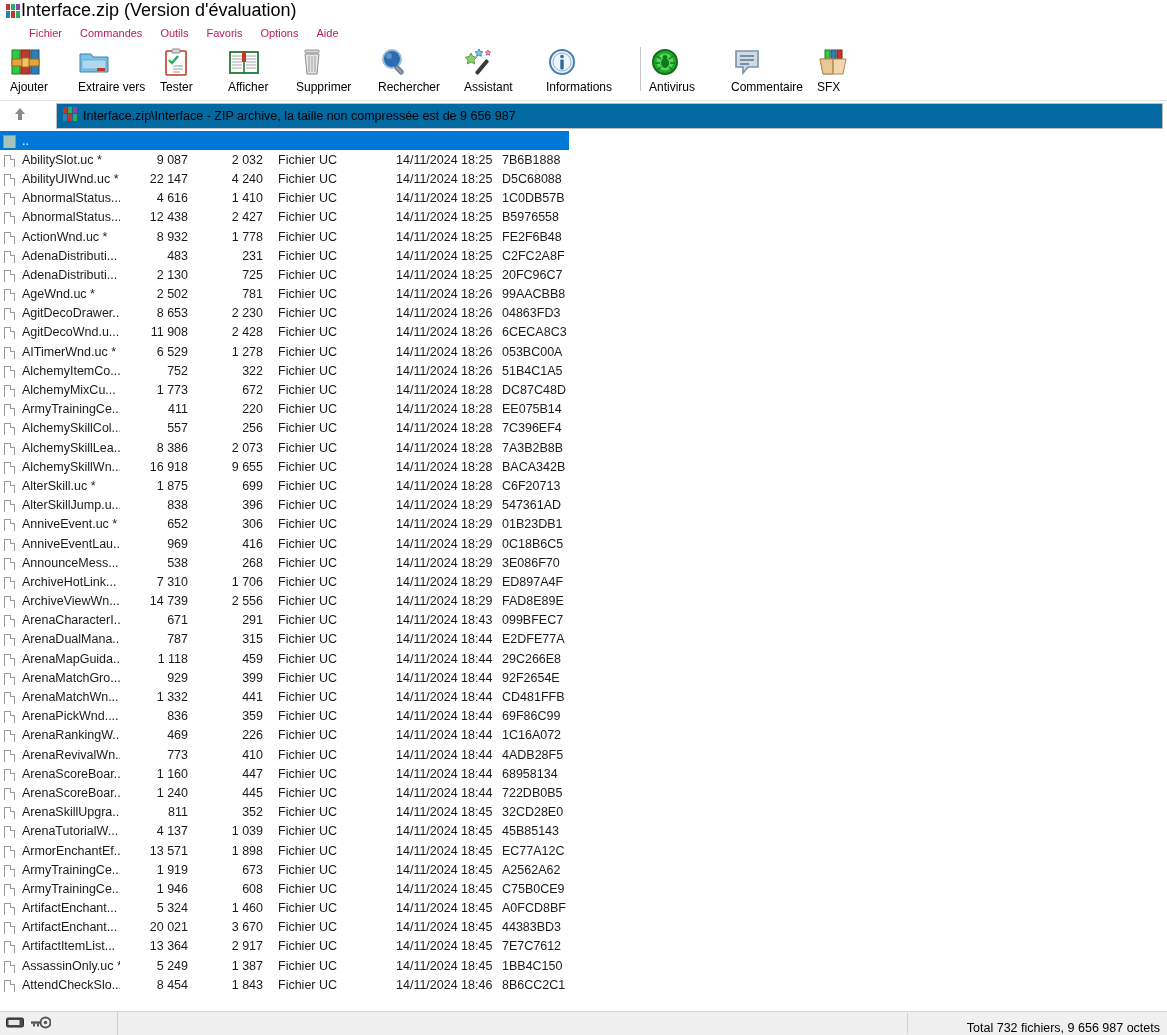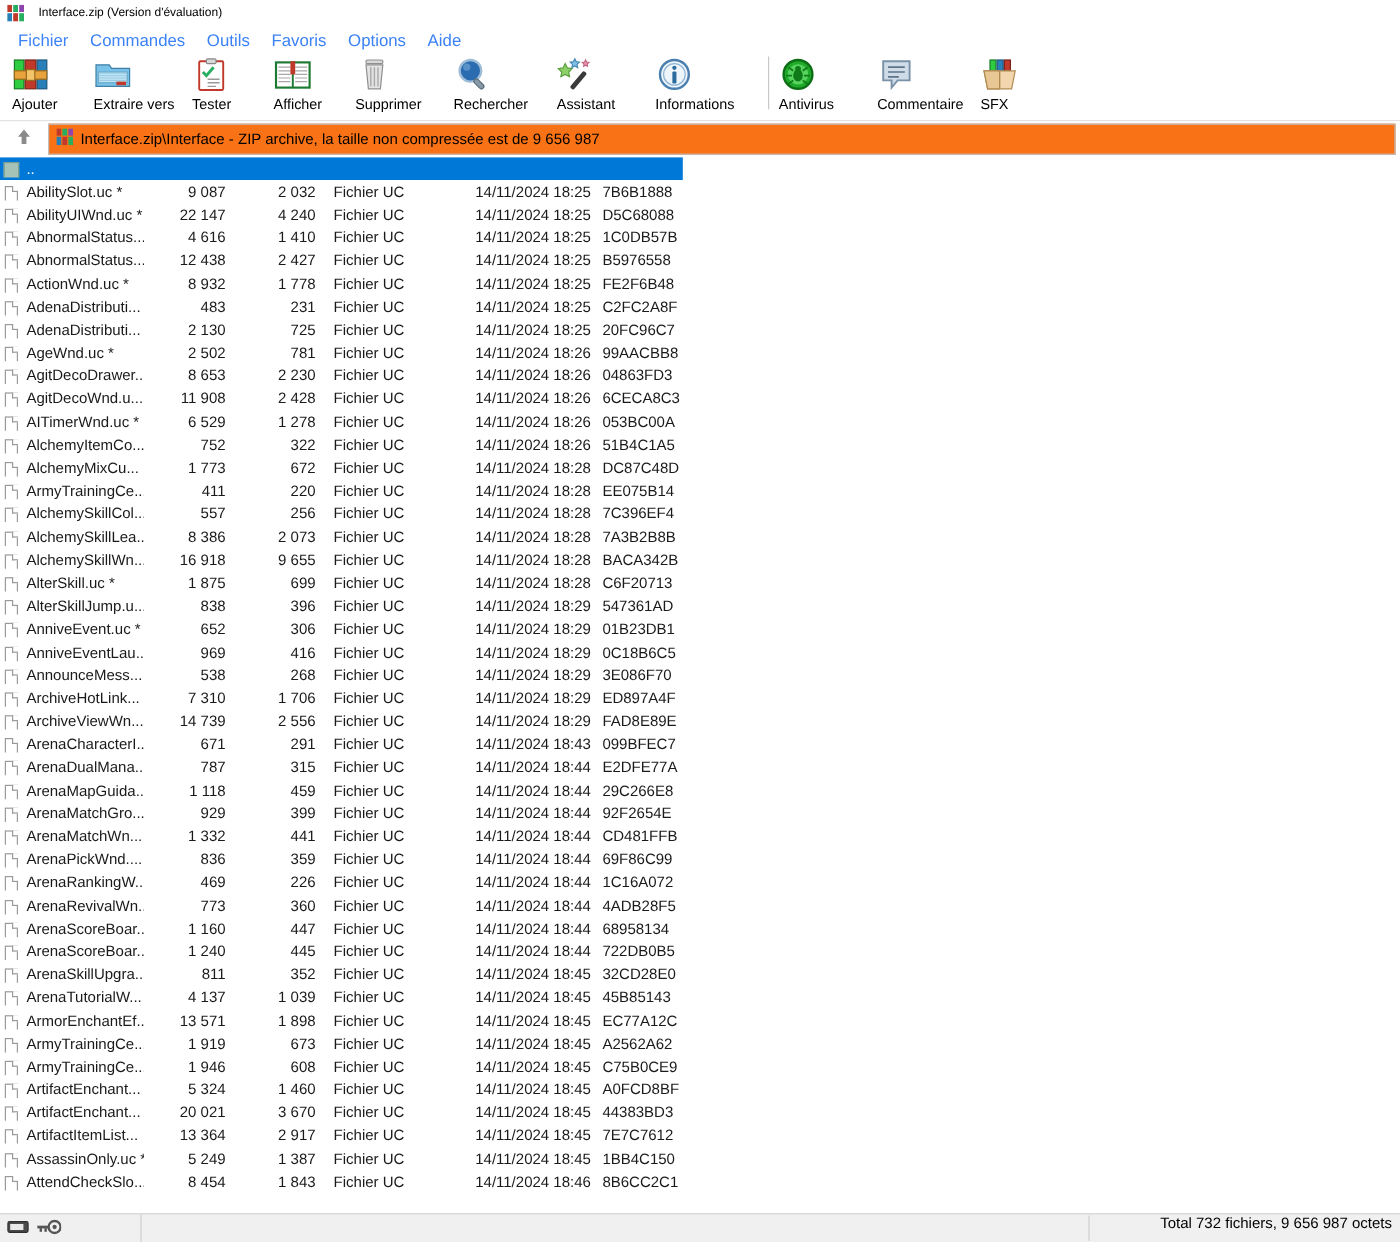--- a/index.html
+++ b/index.html
@@ -18,37 +18,37 @@
 
   
   .titlebar {
     height: 22px; flex: 0 0 22px;
     display: flex; align-items: center;
     padding-left: 6px;
     background: #ffffff;
     border-bottom: 1px solid #ffffff;
   }
   .title-text {
-    font-size: 10px; color: #000; margin-left: 12px;
+    font-size: 18px; color: #000; margin-left: 1px;
     white-space: nowrap;
   }
 
   
   .rar-logo {
     width: 14px; height: 14px; position: relative; flex: 0 0 14px;
     display: block;
   }
 
   
   .menubar {
     height: 21px; flex: 0 0 21px;
     display: flex; align-items: center;
-    padding-left: 6px;
+    padding-left: 20px;
     background: #ffffff;
-    font-size: 14px; color: #3b82f6;
+    font-size: 11px; color: #be185d;
   }
   .menu-item {
     padding: 2px 9px; cursor: default; white-space: nowrap;
   }
 
   
   .toolbar {
     height: 58px; flex: 0 0 58px;
     display: flex; align-items: flex-start;
     background: #ffffff;
@@ -85,23 +85,23 @@
     background: #ffffff;
     padding: 0 4px;
   }
   .up-btn {
     width: 32px; height: 26px; flex: 0 0 32px;
     display: flex; align-items: center; justify-content: center;
     border: 1px solid transparent; cursor: default;
   }
   .addr-field {
     flex: 1 1 auto; height: 26px;
-    border: 1px solid #bfbfbf; background: #f97316;
+    border: 1px solid #bfbfbf; background: #0369a1;
     display: flex; align-items: center; gap: 6px;
-    padding: 0 6px; margin-left: 4px;
+    padding: 0 6px; margin-left: 20px;
   }
   .addr-text {
     font-size: 12.5px; color: #000; white-space: nowrap; overflow: hidden;
   }
 
   
   .list-wrap {
     flex: 1 1 auto; position: relative;
     background: #ffffff; overflow: hidden;
   }
@@ -159,21 +159,21 @@
     background: #a6c3b8; border: 1px solid #7d9e93;
   }
   .dir-type {
     position: absolute; left: 281px;
     font-size: 12.5px; color: #fff;
   }
 
   
   .statusbar {
     height: 29px; flex: 0 0 23px;
-    display: flex; align-items: flex-start;
+    display: flex; align-items: flex-end;
     background: #f0f0f0;
     border-top: 1px solid #d4d4d4;
     font-size: 12.5px; color: #000;
     position: relative;
   }
   .sb-icons {
     width: 118px; height: 23px; flex: 0 0 118px;
     display: flex; align-items: center; gap: 7px;
     padding-left: 6px;
     border-right: 1px solid #cfcfcf;
@@ -732,21 +732,21 @@
           <div class="cell c-type">Fichier UC</div>
           <div class="cell c-mod">14/11/2024 18:44</div>
           <div class="cell c-crc">1C16A072</div>
         </div>
         <div class="row">
           <div class="cell c-name">
             <span class="file-ico"></span>
             <span>ArenaRevivalWn...</span>
           </div>
           <div class="cell c-size">773</div>
-          <div class="cell c-pack">360</div>
+          <div class="cell c-pack">410</div>
           <div class="cell c-type">Fichier UC</div>
           <div class="cell c-mod">14/11/2024 18:44</div>
           <div class="cell c-crc">4ADB28F5</div>
         </div>
         <div class="row">
           <div class="cell c-name">
             <span class="file-ico"></span>
             <span>ArenaScoreBoar...</span>
           </div>
           <div class="cell c-size">1 160</div>

